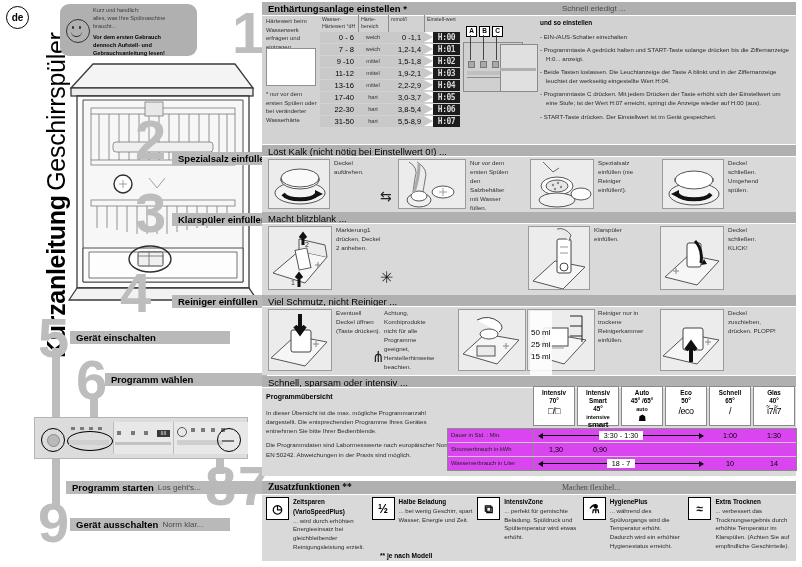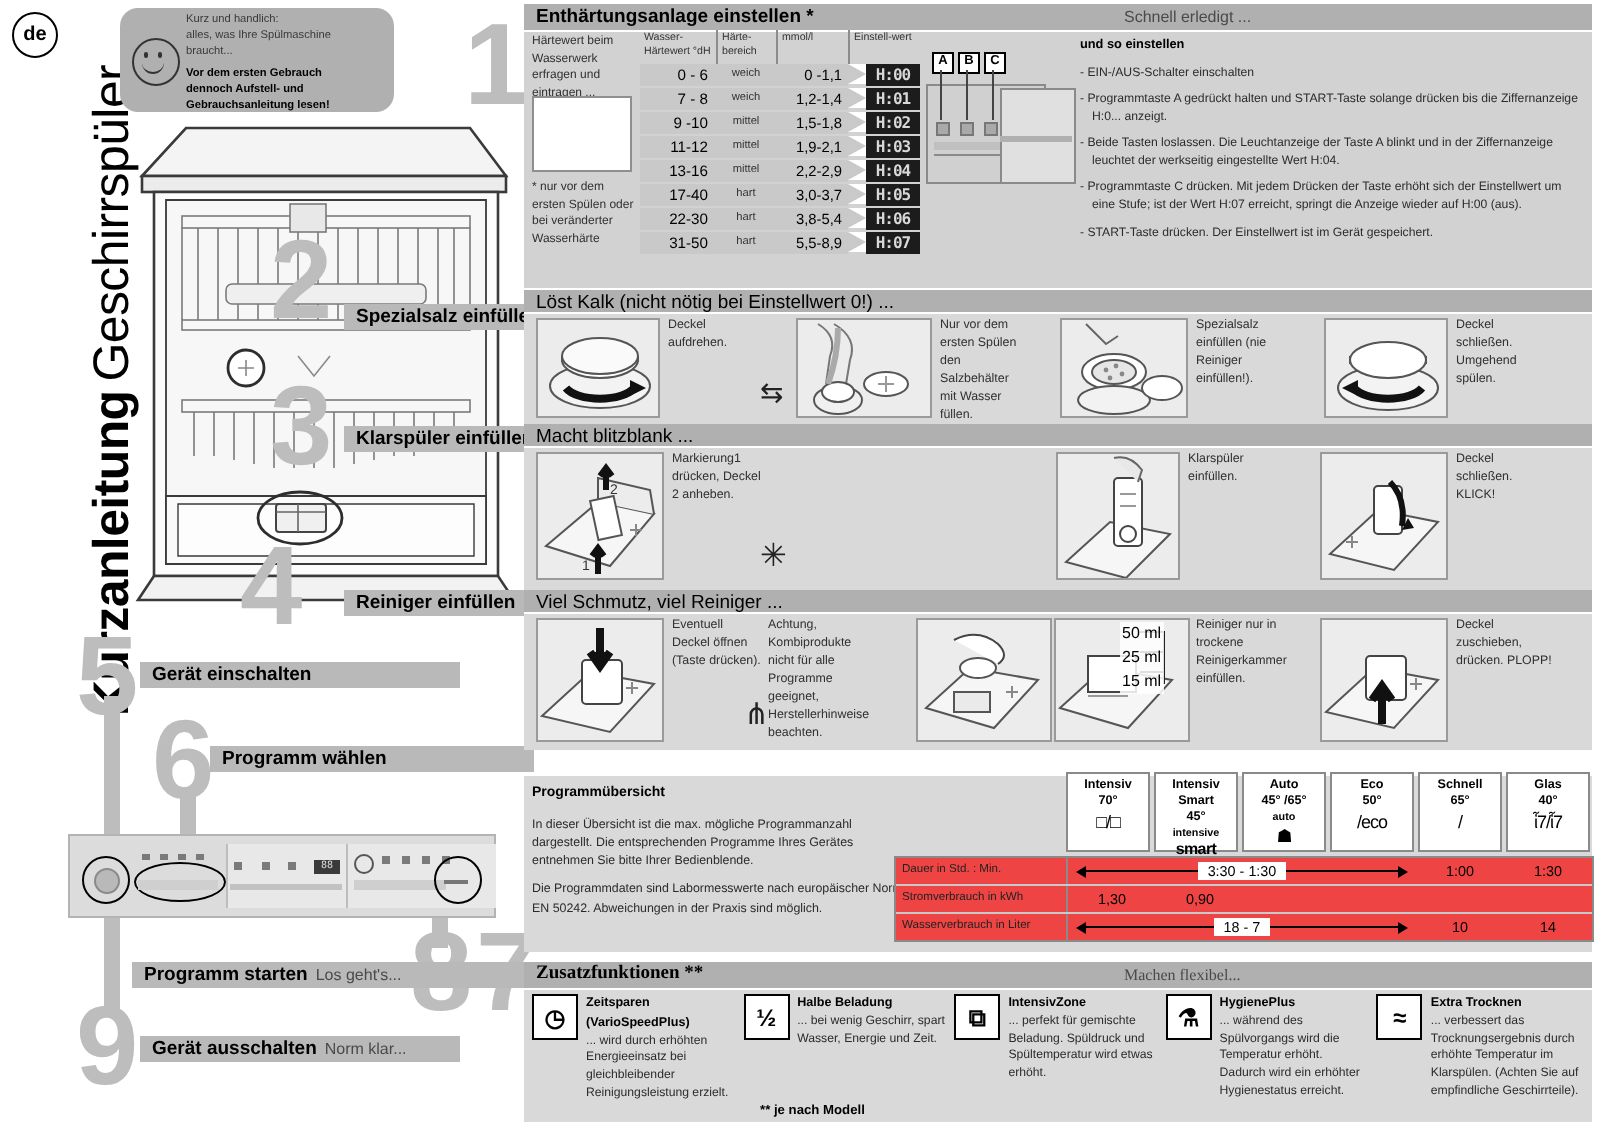--- a/index.html
+++ b/index.html
@@ -82,21 +82,21 @@
   .progintro{position:absolute;left:266px;top:392px;width:190px;font-size:6.2px;line-height:1.5;color:#2b2b2b;}
   .progintro b{font-size:7px;color:#000;}
   .progintro p{margin:0 0 5px 0;}
   .pcells{position:absolute;left:533px;top:386px;display:flex;gap:2px;}
   .pcell{width:42px;height:40px;background:#fff;border:1px solid #8a8a8a;box-sizing:border-box;
     text-align:center;padding-top:2px;}
   .pcell .t1{font-size:6.3px;font-weight:bold;line-height:1.25;}
   .pcell .t2{font-size:5.4px;font-weight:bold;margin-top:1px;}
   .pcell .t3{font-size:8px;font-weight:bold;letter-spacing:-.3px;}
   .pcell .ico{font-size:9px;margin-top:1px;letter-spacing:-.5px;}
-  .prows{position:absolute;left:447px;top:428px;width:348px;background:#ef4444;border:1px solid #8a8a8a;}
+  .prows{position:absolute;left:447px;top:428px;width:348px;background:#d946ef;border:1px solid #8a8a8a;}
   .prow{display:flex;height:13px;align-items:center;border-top:1px solid #c9c9c9;}
   .prow:first-child{border-top:none;}
   .prow .lab{width:86px;font-size:5.8px;padding-left:3px;box-sizing:border-box;color:#222;border-right:1px solid #8a8a8a;line-height:13px;}
   .prow .span{flex:1;position:relative;font-size:7.2px;text-align:center;line-height:13px;}
   .prow .span .ar{position:absolute;top:6px;height:1px;background:#000;}
   .prow .span .ar:before{content:"";position:absolute;left:-4px;top:-2.5px;border-right:5px solid #000;border-top:3px solid transparent;border-bottom:3px solid transparent;}
   .prow .span .ar:after{content:"";position:absolute;right:-4px;top:-2.5px;border-left:5px solid #000;border-top:3px solid transparent;border-bottom:3px solid transparent;}
   .prow .v{width:44px;text-align:center;font-size:7.2px;line-height:13px;}
 
   
@@ -480,21 +480,21 @@
       <rect x="26" y="16" width="14" height="24" rx="2" fill="#fff" stroke="#444"></rect>
       <path d="M34 14 q8 8 6 22" stroke="#111" stroke-width="3"></path>
       <path d="M43 32 l-3 6 l6 -1 z" fill="#111" stroke="none"></path>
       <path d="M12 44 l6 0 M15 41 l0 6" stroke="#888"></path>
     </g>
       </svg>
   </div>
   <div class="cap" style="left:728px;top:226px;width:48px;">Deckel schließen. KLICK!</div>
 
   <div class="rowhdr" style="left:262px;top:295px;width:534px;height:11px;">
-    <div class="h-main" style="font-weight:normal;">Viel Schmutz, viel Reiniger ...</div>
+    <div class="h-main" style="font-weight:normal;">Viel Schmutz, nicht Reiniger ...</div>
   </div>
   <div class="rowbody" style="left:262px;top:306px;width:534px;height:68px;"></div>
 
   <div class="pic" style="left:268px;top:309px;width:64px;height:62px;">
     <svg width="64" height="62" viewBox="0 0 64 62">
         <g fill="none" stroke="#555" stroke-width="1">
       <path d="M2 48 L26 26 L58 32 L36 56 Z" fill="#f6f6f6"></path>
       <rect x="22" y="20" width="20" height="22" rx="2" fill="#fff" stroke="#444"></rect>
       <path d="M31 4 l0 18 M26 16 l5 7 l5 -7" stroke="#111" stroke-width="4" fill="#111"></path>
       <path d="M44 34 l6 0 M47 31 l0 6" stroke="#888"></path>
@@ -521,39 +521,42 @@
     <svg width="68" height="62" viewBox="0 0 68 62">
         <g fill="none" stroke="#555" stroke-width="1">
       <path d="M2 44 L24 24 L58 30 L36 54 Z" fill="#f6f6f6"></path>
       <rect x="16" y="18" width="24" height="18" fill="#fff" stroke="#444"></rect>
       <path d="M42 6 l12 0 l0 26" stroke="#222"></path>
       <path d="M42 16 l12 0 M42 26 l12 0" stroke="#222"></path>
       <path d="M16 38 l20 0" stroke="#999"></path>
     </g>
       </svg>
   </div>
-  <div style="position:absolute;left:560px;top:311px;font-size:8px;line-height:12px;color:#000;background:rgba(255,255,255,.85);padding:0 1px;">
+  <div style="position:absolute;left:530px;top:311px;font-size:8px;line-height:12px;color:#000;background:rgba(255,255,255,.85);padding:16px 1px;">
     <div>50 ml</div>
     <div>25 ml</div>
     <div>15 ml</div>
   </div>
   <div class="cap" style="left:598px;top:309px;width:50px;">Reiniger nur in trockene Reinigerkammer einfüllen.</div>
 
   <div class="pic" style="left:660px;top:309px;width:64px;height:62px;">
     <svg width="64" height="62" viewBox="0 0 64 62">
         <g fill="none" stroke="#555" stroke-width="1">
       <path d="M2 46 L26 24 L58 30 L36 54 Z" fill="#f6f6f6"></path>
       <rect x="22" y="18" width="20" height="22" rx="2" fill="#fff" stroke="#444"></rect>
       <path d="M30 52 l0 -18 M25 40 l5 -7 l5 7" stroke="#111" stroke-width="4" fill="#111"></path>
       <path d="M44 32 l6 0 M47 29 l0 6" stroke="#888"></path>
     </g>
       </svg>
   </div>
   <div class="cap" style="left:728px;top:309px;width:48px;">Deckel zuschieben, drücken. PLOPP!</div>
 
+  <div class="rowhdr" style="left:262px;top:376px;width:534px;height:11px;">
+    <div class="h-main" style="font-weight:normal;">Schnell, sparsam oder intensiv ...</div>
+  </div>
   <div class="rowbody" style="left:262px;top:387px;width:534px;height:88px;background:#d9d9d9;"></div>
 
   <div class="progintro">
     <p><b>Programmübersicht</b></p>
     <p>In dieser Übersicht ist die max. mögliche Programmanzahl dargestellt. Die entsprechenden Programme Ihres Gerätes entnehmen Sie bitte Ihrer Bedienblende.</p>
     <p>Die Programmdaten sind Labormesswerte nach europäischer Norm EN 50242. Abweichungen in der Praxis sind möglich.</p>
   </div>
 
   <div class="pcells" id="program-cells">
       <div class="pcell">

